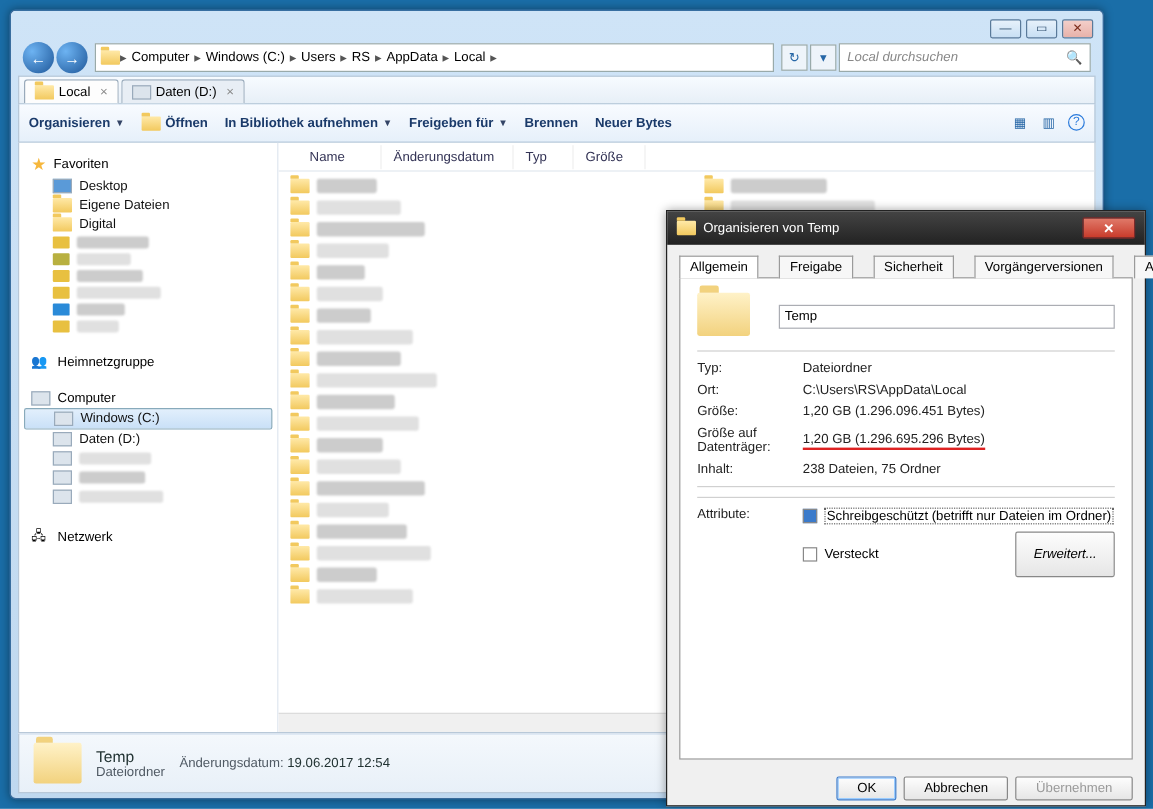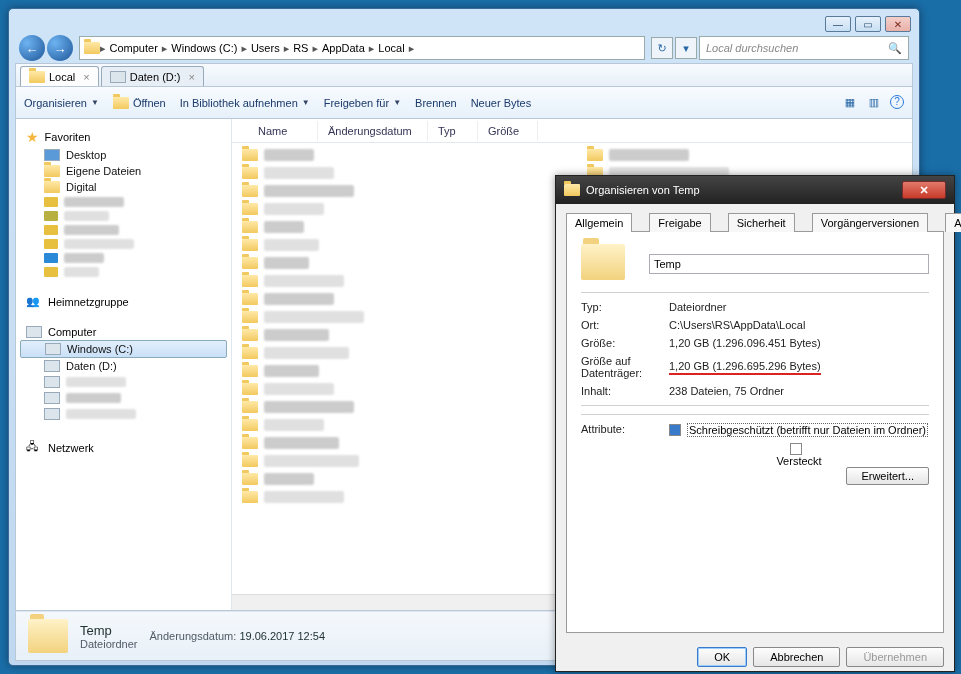--- a/index.html
+++ b/index.html
@@ -15,21 +15,21 @@
   .crumb { padding:2px 4px; color:#000; }
   .crumb-sep { color:#555; }
   .refresh, .search-dd { width:22px; height:22px; border:1px solid #9aa; background:#eef4fa; display:flex; align-items:center; justify-content:center; color:#2666a6;}
   .searchbox { width:210px; height:24px; background:#fff; border:1px solid #9aa; display:flex; align-items:center; padding:0 6px; color:#888; font-style:italic;}
   .searchbox .sicon { margin-left:auto; color:#2666a6; font-style:normal;}
   .tabstrip { height:24px; background:linear-gradient(#f7fbff,#e7eff7); border:1px solid #b8c8d8; display:flex; align-items:flex-end; padding:0 4px;}
   .tab { height:20px; padding:2px 8px; border:1px solid #9ab; border-bottom:none; background:#fdfdfd; border-radius:3px 3px 0 0; display:flex; align-items:center; gap:4px; margin-right:2px;}
   .tab.inactive { background:#e8eef5;}
   .tab .x { color:#888; margin-left:4px;}
   .toolbar { height:32px; background:linear-gradient(#f8fbff,#e6f0fa); border:1px solid #b8c8d8; border-top:none; display:flex; align-items:center; padding:0 8px; gap:14px;}
-  .toolbar .item { color:#1a3a6a; display:flex; align-items:center; gap:4px;}
+  .toolbar .item { color:#1a3a6a; display:flex; align-items:center; gap:4px;font-weight:bold;}
   .dd { font-size:8px; color:#346;}
   .toolbar .right { margin-left:auto; display:flex; gap:8px;}
   .ticon { width:16px; height:16px; display:inline-flex; align-items:center; justify-content:center; color:#2666a6;}
   .body { height:492px; display:flex; border:1px solid #b8c8d8; border-top:none; background:#fff;}
   .sidebar { width:216px; border-right:1px solid #dfe7ef; padding:8px 4px; overflow:hidden;}
   .sb-group { margin-bottom:14px;}
   .sb-head { display:flex; align-items:center; gap:6px; font-weight:400; padding:2px 6px;}
   .sb-item { display:flex; align-items:center; gap:6px; padding:2px 6px 2px 24px; color:#111;}
   .sb-item.sel { background:linear-gradient(#e2effc,#c9e0f7); border:1px solid #8ab; border-radius:2px;}
   .sb-blur { display:flex; align-items:center; gap:6px; padding:2px 6px 2px 24px;}
@@ -63,21 +63,21 @@
   .ptab.active { background:#fff; z-index:2;}
   .pcontent { border:1px solid #9a9a9a; background:#fff; padding:12px 14px; height:402px;}
   .prow { display:flex; align-items:center; margin-bottom:6px;}
   .plabel { width:88px; color:#222;}
   .pval { color:#222;}
   .pinput { flex:1; border:1px solid #abadb3; height:20px; padding:2px 4px; background:#fff;}
   .psep { height:1px; background:#d0d0d0; margin:8px 0;}
   .pval.ul { border-bottom:2px solid #d22; padding-bottom:1px; display:inline-block;}
   .pchk { width:12px; height:12px; border:1px solid #888; margin-right:6px; display:inline-block; background:#fff;}
   .pchk.filled { background:#3a7acb;}
-  .padvbtn { margin-left:auto; padding:2px 14px; border:1px solid #888; background:linear-gradient(#fdfdfd,#e6e6e6); border-radius:2px;}
+  .padvbtn { margin-left:auto; padding:12px 14px; border:1px solid #888; background:linear-gradient(#fdfdfd,#e6e6e6); border-radius:2px;font-style:italic;}
   .pbtns { display:flex; justify-content:flex-end; gap:6px; padding:8px 10px;}
   .pbtn { padding:3px 16px; border:1px solid #888; background:linear-gradient(#fdfdfd,#e6e6e6); border-radius:2px;}
   .pbtn.def { border:1px solid #3a7acb; box-shadow:0 0 0 1px #9cf inset;}
   .pbtn.dis { color:#999;}
   .colordot { width:14px; height:10px; display:inline-block; border-radius:1px;}
   .scrollh { position:absolute; bottom:0; left:0; right:0; height:16px; background:#f0f0f0; border-top:1px solid #dcdcdc; display:flex; align-items:center; justify-content:center;}
   .scrollh .sopt { width:14px; height:12px; background:#e0e0e0; border:1px solid #bbb;}
 </style>
 </head>
 <body>
@@ -459,21 +459,21 @@
         </div>
       <div class="psep"></div>
       <div class="psep"></div>
       <div class="prow" style="align-items:flex-start">
         <div class="plabel">Attribute:</div>
         <div style="flex:1">
           <div style="display:flex;align-items:center;margin-bottom:6px;">
             <span class="pchk filled"></span>
             <span style="border:1px dotted #666;padding:0 1px;">Schreibgeschützt (betrifft nur Dateien im Ordner)</span>
           </div>
-          <div style="display:flex;align-items:center;flex-direction:column;">
+          <div style="display:flex;align-items:center;">
             <span class="pchk"></span>
             <span>Versteckt</span>
             <button class="padvbtn">Erweitert...</button>
           </div>
         </div>
       </div>
     </div>
   </div>
   <div class="pbtns">
     <button class="pbtn def">OK</button>

